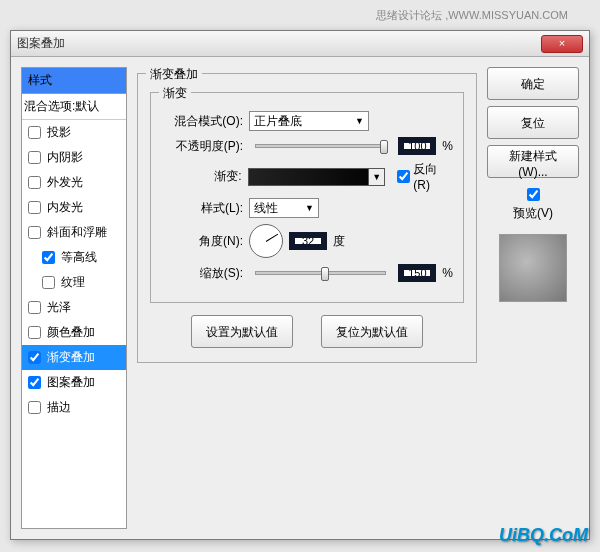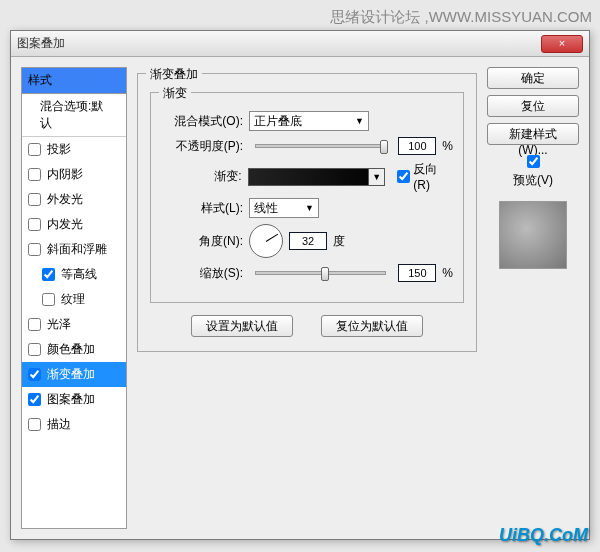--- a/index.html
+++ b/index.html
@@ -1,48 +1,48 @@
 <!DOCTYPE html>
 <html><head>
 <meta charset="utf-8">
 <style>
 * { box-sizing: border-box; margin: 0; padding: 0; font-family: "Microsoft YaHei", SimSun, sans-serif; font-size: 12px; }
 body { background: #f0f0f0; width: 600px; height: 552px; position: relative; }
 .outer { background: #e8e8e8; width: 600px; height: 552px; position: relative; padding-top: 26px; }
-.watermark-top { position: absolute; top: 8px; right: 8px; color: #888; font-size: 15px; margin-left: 20px; }
+.watermark-top { position: absolute; top: 8px; right: 32px; color: #888; font-size: 11px; margin-left: 20px; }
 .dialog { position: absolute; top: 30px; left: 10px; width: 580px; height: 510px; background: #eeeeee; border: 1px solid #7a7a7a; box-shadow: 2px 2px 8px rgba(0,0,0,0.25); }
 .titlebar { height: 26px; background: linear-gradient(#f8f8f8, #dcdcdc); border-bottom: 1px solid #aaa; display: flex; align-items: center; padding: 0 6px; }
 .titlebar .title { flex: 1; color: #333; font-size: 12px; }
 .titlebar .close { width: 42px; height: 18px; background: linear-gradient(#e07070, #c93434); border: 1px solid #a02020; border-radius: 3px; color: #fff; text-align: center; line-height: 14px; font-size: 11px; cursor: pointer; }
 .content { display: flex; padding: 10px; gap: 10px; height: 482px; }
 .styles-panel { width: 106px; border: 1px solid #999; background: #fff; display: flex; flex-direction: column; }
 .styles-header { padding: 4px 6px; border-bottom: 1px solid #999; background: #3b82f6; }
-.styles-sub { padding: 4px 18px; border-bottom: 1px solid #ccc; background: #fff; }
+.styles-sub { padding: 4px 2px; border-bottom: 1px solid #ccc; background: #fff; }
 .style-item { padding: 4px 6px; display: flex; align-items: center; gap: 4px; cursor: pointer; }
 .style-item.selected { background: #1e90ff; color: #fff; }
 .style-item input[type=checkbox] { margin-right: 2px; }
 .style-item.indent { padding-left: 20px; }
 .main-panel { flex: 1; position: relative; }
 .fieldset { border: 1px solid #aaa; padding: 10px 12px 14px 12px; margin-top: 6px; position: relative; }
 .fieldset > .legend { position: absolute; top: -8px; left: 8px; background: #eeeeee; padding: 0 4px; }
 .inner-fieldset { border: 1px solid #aaa; padding: 12px 10px 14px 10px; margin-top: 8px; position: relative; }
 .inner-fieldset > .legend { position: absolute; top: -8px; left: 8px; background: #eeeeee; padding: 0 4px; }
 .row { display: flex; align-items: center; margin: 6px 0; gap: 6px; }
 .row .label { width: 82px; text-align: right; }
 .select { border: 1px solid #888; background: #fff; height: 20px; padding: 0 4px; display: flex; align-items: center; min-width: 90px; }
 .select .arrow { margin-left: auto; font-size: 9px; }
 .slider { flex: 1; height: 4px; background: #ccc; border: 1px solid #999; position: relative; margin: 0 6px; }
 .slider .thumb { position: absolute; top: -5px; width: 8px; height: 14px; background: linear-gradient(#fff,#ccc); border: 1px solid #666; border-radius: 2px; }
-.num-input { width: 38px; height: 18px; border: 1px solid #0f172a; background: #fff; text-align: center; font-size: 11px; }
+.num-input { width: 38px; height: 18px; border: 6px solid #0f172a; background: #fff; text-align: center; font-size: 11px; }
 .gradient-bar { width: 140px; height: 18px; background: linear-gradient(to right, #222, #000); border: 1px solid #555; display: flex; }
 .gradient-bar .arrow { width: 16px; background: #eee; border-left: 1px solid #555; text-align: center; font-size: 9px; line-height: 16px; }
 .angle-dial { width: 34px; height: 34px; border: 1px solid #666; border-radius: 50%; background: #fff; position: relative; }
 .angle-dial .hand { position: absolute; width: 14px; height: 1px; background: #000; top: 50%; left: 50%; transform-origin: left center; transform: rotate(-32deg); }
 .btn-row { display: flex; gap: 28px; justify-content: center; margin-top: 12px; }
-.btn { border: 1px solid #888; background: linear-gradient(#fff, #e6e6e6); padding: 2px 14px; border-radius: 3px; cursor: pointer; height: 22px; line-height: 16px; }
+.btn { border: 1px solid #888; background: linear-gradient(#fff, #e6e6e6); padding: 2px 14px; border-radius: 3px; cursor: pointer; height: 33px; line-height: 16px; }
 .right-panel { width: 92px; display: flex; flex-direction: column; gap: 6px; align-items: stretch; }
 .right-panel .btn { width: 100%; text-align: center; }
 .preview-chk { display: flex; align-items: center; gap: 4px; justify-content: center; margin-top: 4px; flex-direction: column; }
 .preview-box { width: 68px; height: 68px; margin: 6px auto; border: 1px solid #999; background: radial-gradient(circle at 40% 40%, #bbb, #777); }
 .wm-bottom { position: absolute; bottom: 6px; right: 12px; font-size: 18px; font-weight: bold; font-style: italic; color: #0090d0; text-shadow: 1px 1px 2px rgba(0,0,0,0.4); }
 </style>
 </head>
 <body>
 
 <div class="outer">

